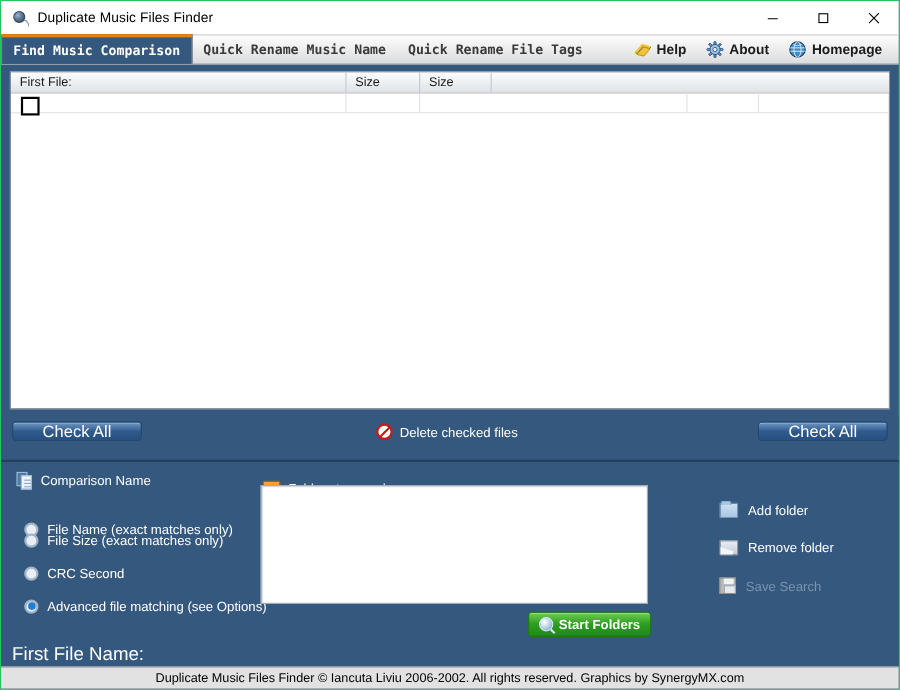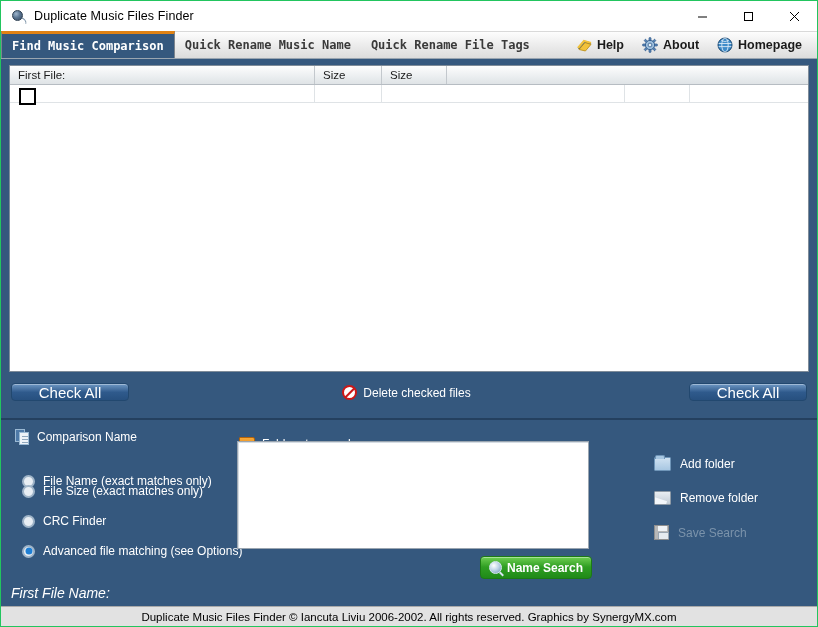--- a/index.html
+++ b/index.html
@@ -301,21 +301,21 @@
     border: 1.5px solid #d8e6f2; position: relative; flex: none;
   }
   .ic-mag::after {
     content: ""; position: absolute; right: -3px; bottom: -2px;
     width: 5px; height: 2px; background: #d8e6f2;
     transform: rotate(45deg);
   }
 
   .fname {
     position: absolute; left: 10px;
-    color: #ffffff; font-size: 14px; white-space: nowrap; font-style: italic;
+    color: #ffffff; font-size: 17px; white-space: nowrap;
   }
 
   
   .statusbar {
     position: absolute; left: 0; bottom: 0;
     width: 816px; height: 20px;
     background: #e2e2e2;
     border-top: 1px solid #a9a9a9;
     display: flex; align-items: center; justify-content: center;
     font-size: 11.5px; color: #000000; white-space: nowrap;
@@ -446,21 +446,21 @@
     <div class="radio-row" style="left:21px; top:34px;margin-top:20px;">
       <span class="radio"></span>
       <span>File Name (exact matches only)</span>
     </div>
     <div class="radio-row" style="left:21px; top:64px;">
       <span class="radio"></span>
       <span>File Size (exact matches only)</span>
     </div>
     <div class="radio-row" style="left:21px; top:94px;">
       <span class="radio"></span>
-      <span>CRC Finder</span>
+      <span>CRC Second</span>
     </div>
     <div class="radio-row" style="left:21px; top:124px;">
       <span class="radio on"></span>
       <span>Advanced file matching (see Options)</span>
     </div>
 
     <div class="grouplabel" style="position:absolute;left:238px;top:17px;">
       <span class="ic-folders"></span>
       <span>Folders to search</span>
     </div>
@@ -479,19 +479,19 @@
     </div>
 
     <div class="fname" style="top:165px;">First File Name:</div>
     <div class="fname" style="top:186px;">Second File Name:</div>
   </div>
 
   <div class="folderbox"></div>
 
   <div class="btn-green">
     <span class="ic-mag"></span>
-    <span>Name Search</span>
+    <span>Start Folders</span>
   </div>
 
   <div class="statusbar">
     <span>Duplicate Music Files Finder © Iancuta Liviu 2006-2002. All rights reserved. Graphics by SynergyMX.com</span>
   </div>
 </div>
 
 </body></html>

